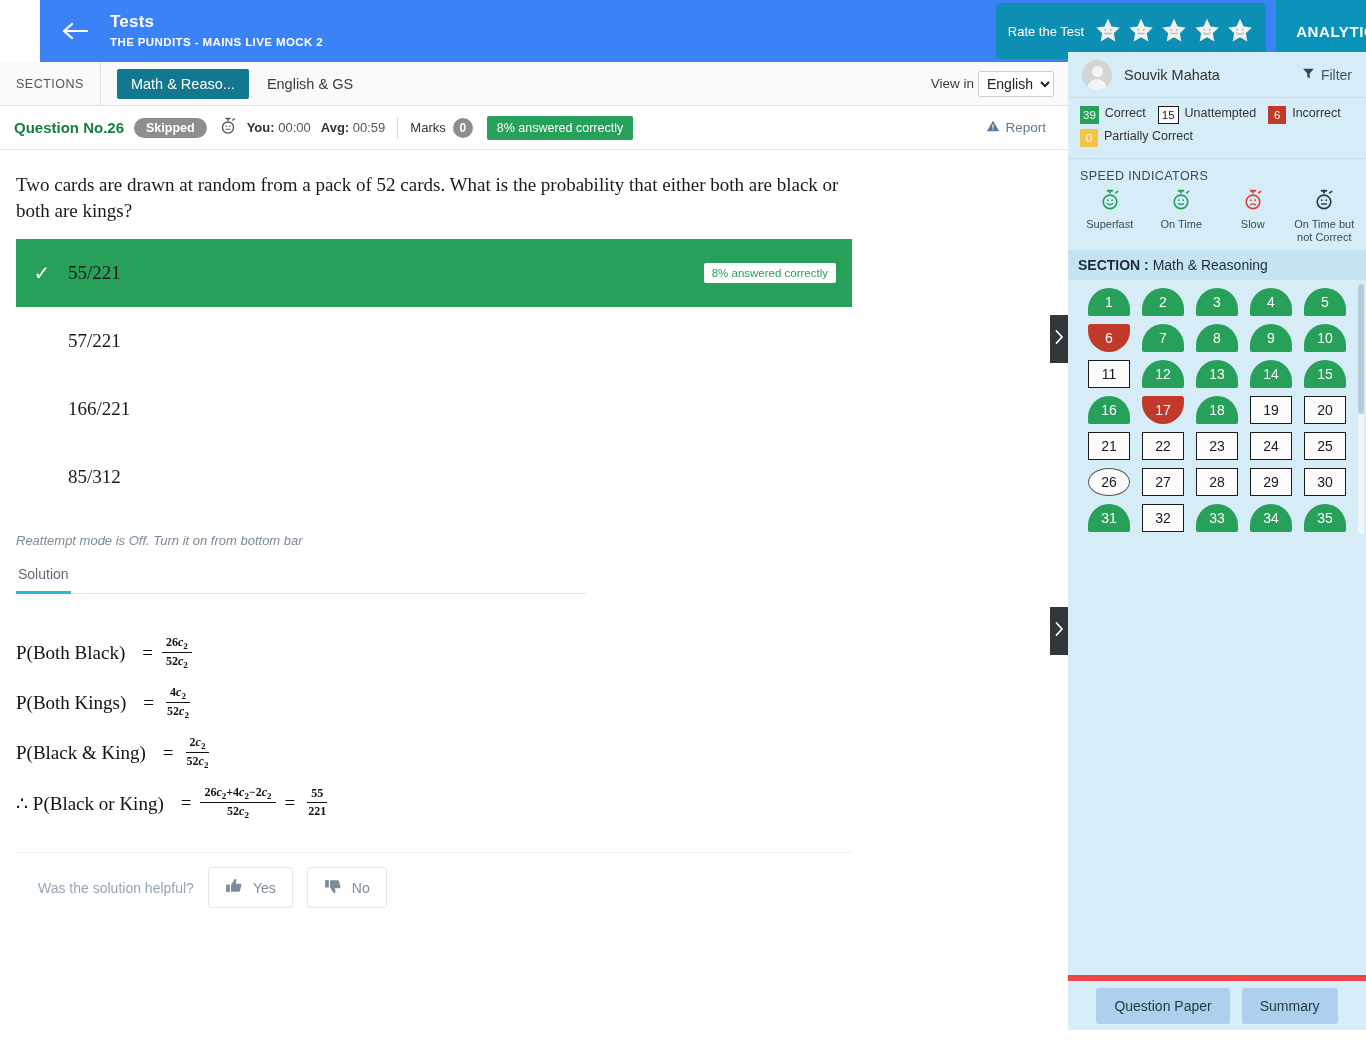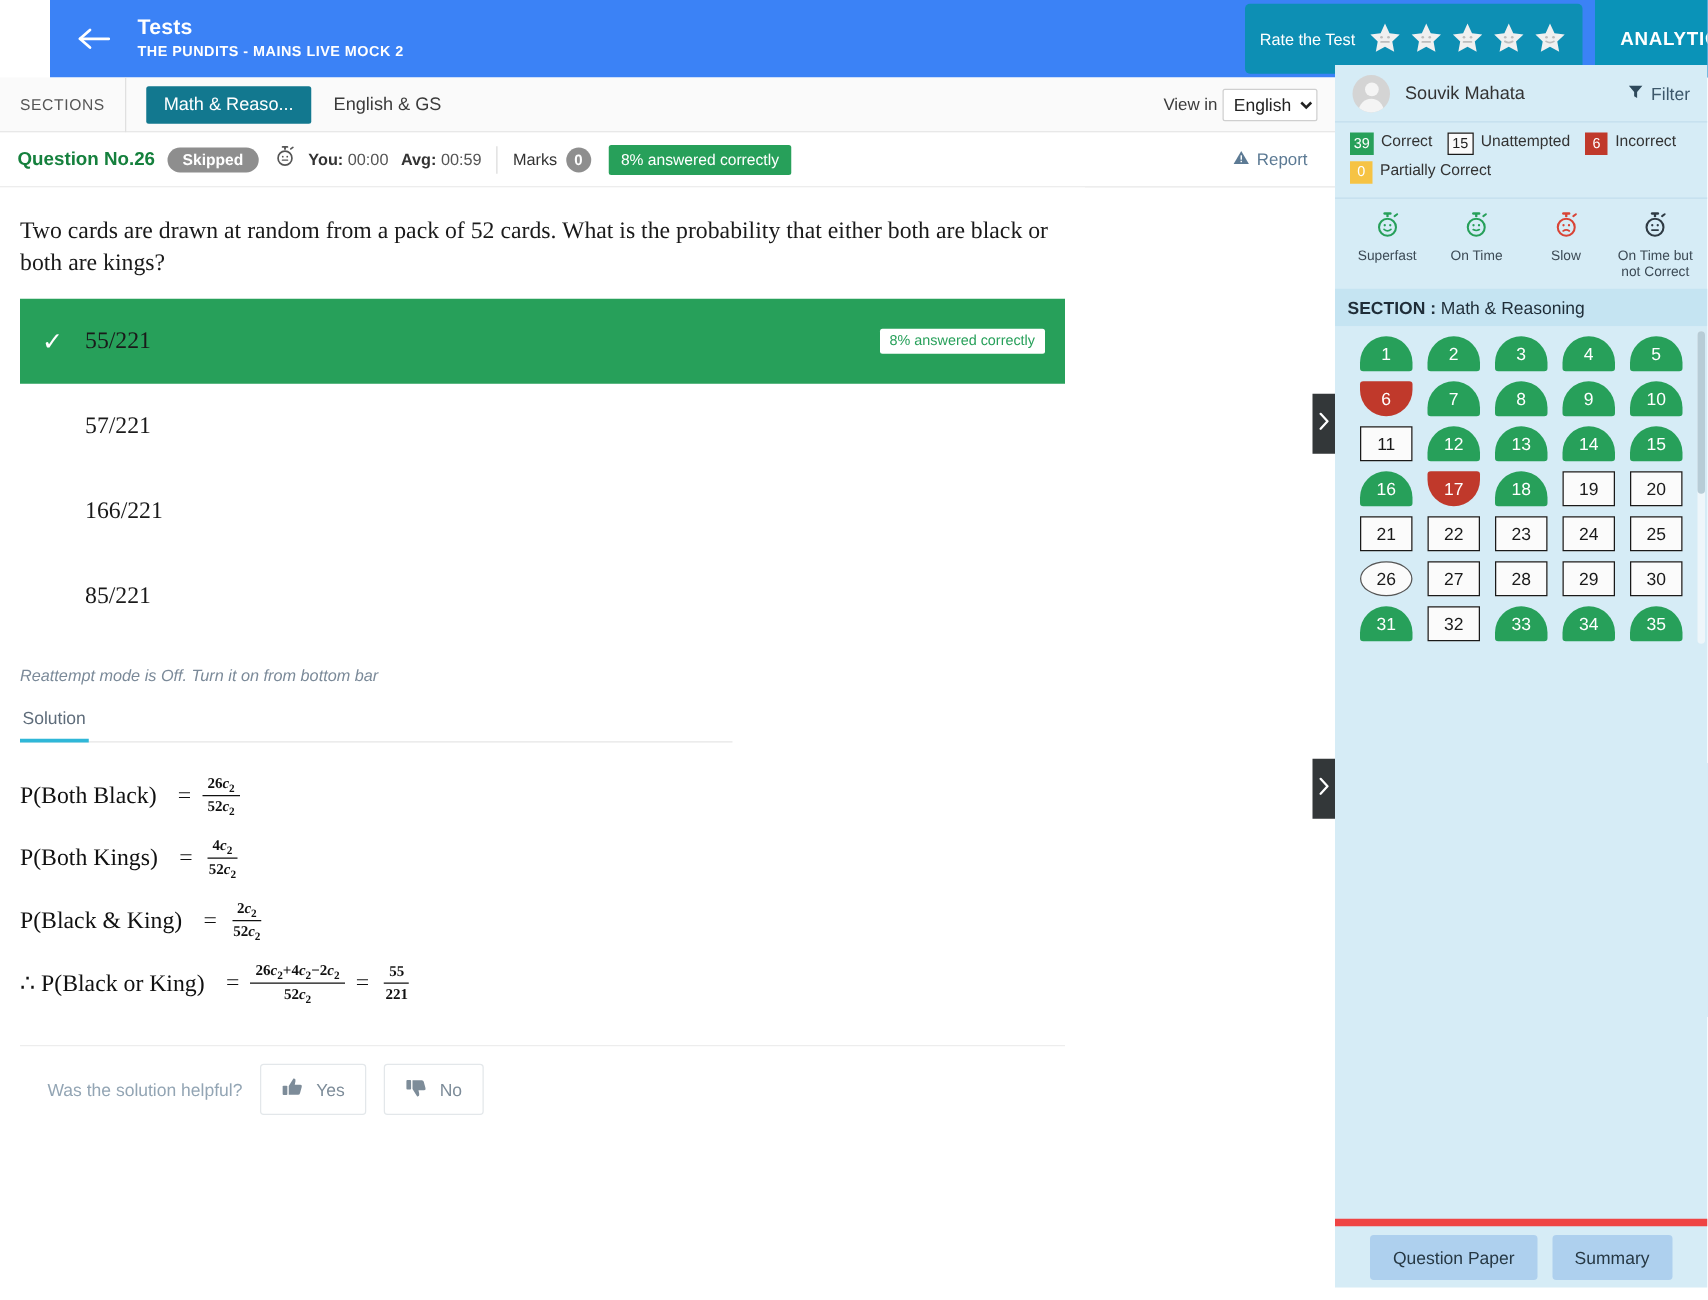--- a/index.html
+++ b/index.html
@@ -128,21 +128,21 @@
     position: absolute; right: 16px; background: #ffffff; color: #27a05a;
     font-size: 11.5px; padding: 4px 8px; border-radius: 2px; white-space: nowrap;
   }
   .reattempt {
     font-family: "Liberation Sans", sans-serif; font-size: 13px;
     font-style: italic; color: #7b8a99; padding: 22px 16px 0 16px;
   }
 
   
   .sol-tabs {
-    margin: 18px 16px 0 16px; width: 570px; border-bottom: 1px solid #e6e6e6;
+    margin: 18px 16px 16px 16px; width: 570px; border-bottom: 1px solid #e6e6e6;
     display: flex;
   }
   .sol-tab {
     font-size: 14px; color: #5e6c7a; padding: 0 2px 9px 2px; cursor: pointer;
     border-bottom: 3px solid #2fb7d8; margin-bottom: -1px;
   }
   .sol-body { padding: 18px 16px 0 16px; }
   .formula {
     font-family: "Liberation Serif", serif; font-size: 19px; color: #111;
     display: flex; align-items: center; height: 50px;
@@ -381,21 +381,21 @@
       <div class="opt">
         <span class="opt-spacer"></span>
         <span class="opt-text">57/221</span>
       </div>
       <div class="opt">
         <span class="opt-spacer"></span>
         <span class="opt-text">166/221</span>
       </div>
       <div class="opt">
         <span class="opt-spacer"></span>
-        <span class="opt-text">85/221</span>
+        <span class="opt-text">85/312</span>
       </div>
     </div>
 
     <div class="reattempt">Reattempt mode is Off. Turn it on from bottom bar</div>
 
     <div class="sol-tabs">
       <div class="sol-tab">Solution</div>
     </div>
 
     <div class="sol-body">
@@ -517,20 +517,21 @@
       </div>
       <div class="legend-row">
         <span class="lg-item">
           <span class="lg-box yellow">0</span>
           <span class="lg-text">Partially Correct</span>
         </span>
       </div>
     </div>
 
     <div class="speed-wrap">
+      <div class="speed-title">SPEED INDICATORS</div>
       <div class="speed-items">
         <div class="speed-item">
           <span>
             <svg width="22" height="22" viewBox="0 0 24 24">
               <line x1="9.5" y1="2" x2="14.5" y2="2" stroke="#27a05a" stroke-width="2.2" stroke-linecap="round"></line>
               <line x1="12" y1="2" x2="12" y2="5" stroke="#27a05a" stroke-width="2"></line>
               <line x1="18.2" y1="4.2" x2="20.4" y2="2.6" stroke="#27a05a" stroke-width="1.8" stroke-linecap="round"></line>
               <circle cx="12" cy="14" r="7.4" fill="none" stroke="#27a05a" stroke-width="1.8"></circle>
               <circle cx="9.6" cy="12.2" r="1" fill="#27a05a"></circle>
                 <circle cx="14.4" cy="12.2" r="1" fill="#27a05a"></circle>

